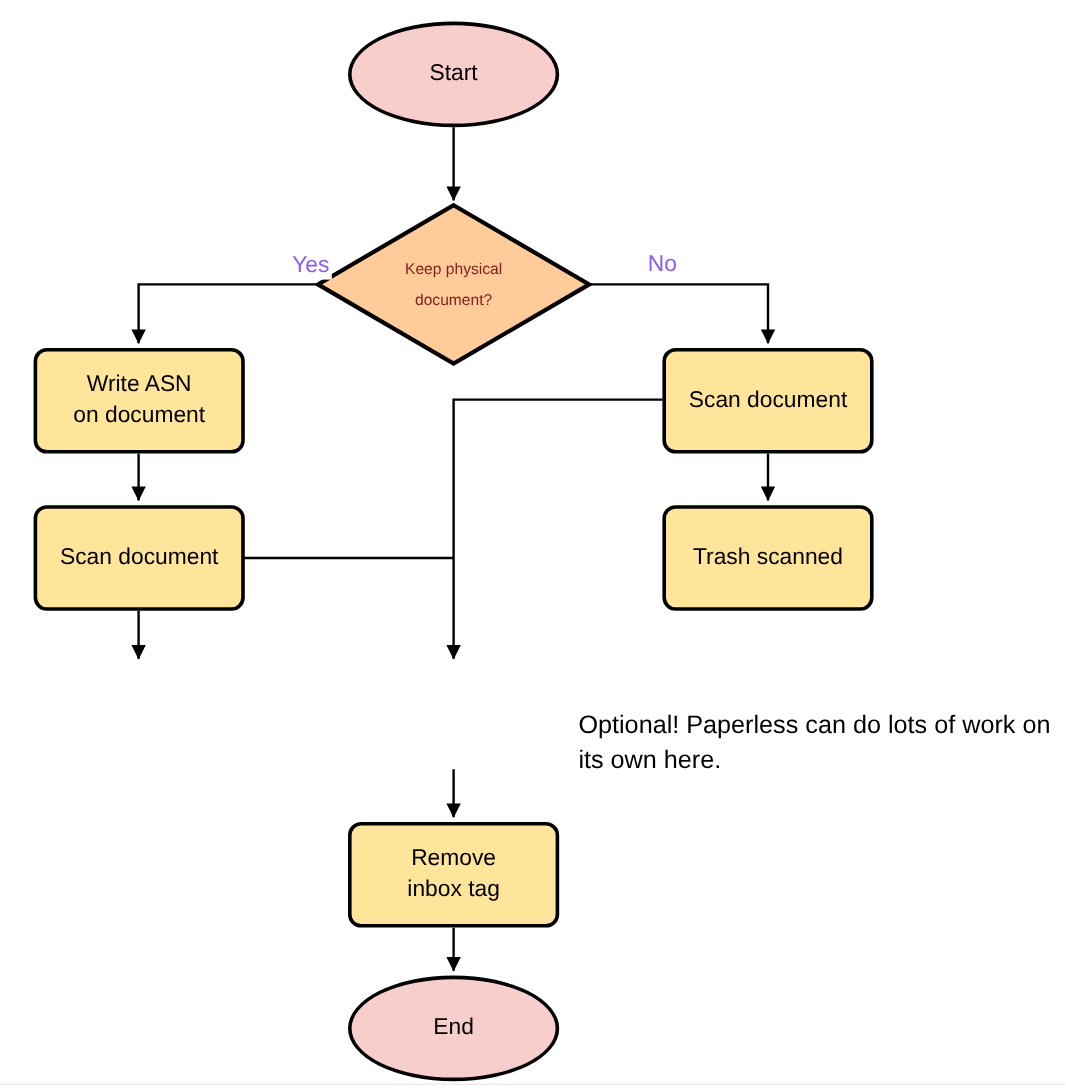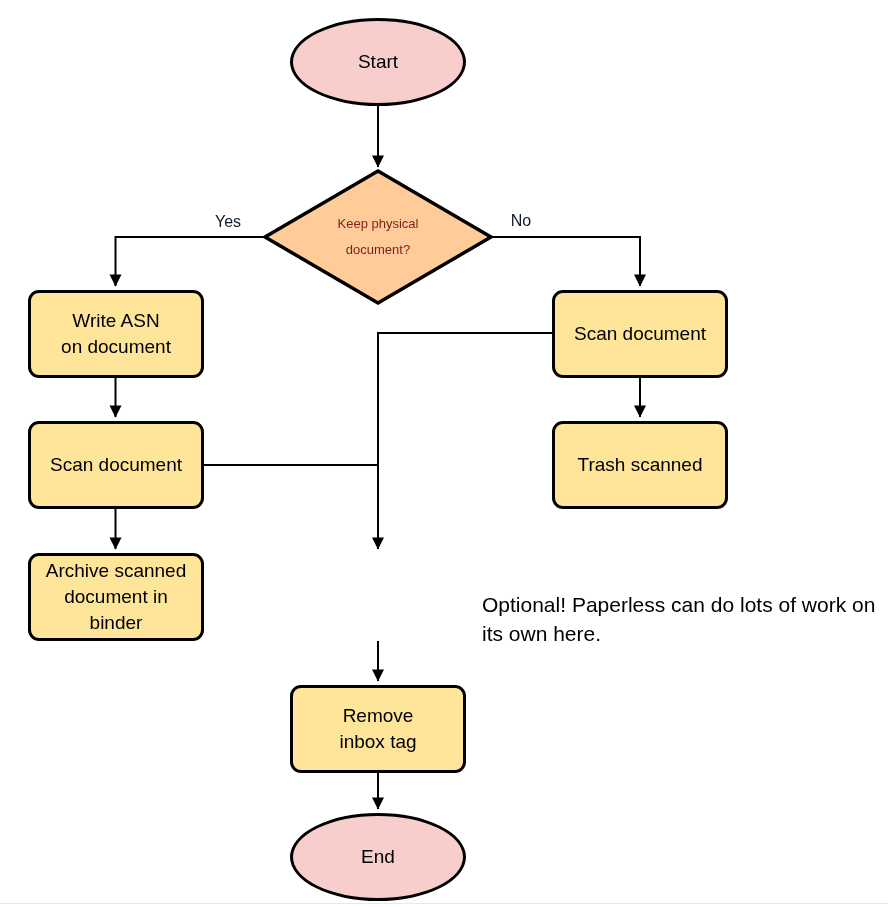--- a/index.html
+++ b/index.html
@@ -68,24 +68,25 @@
     transform: translate(-50%, -50%);
     white-space: pre-line;
     text-align: center;
     font-size: 13px;
     line-height: 26px;
     color: #7f1d1d;
   }
   .edge-label {
     position: absolute;
     transform: translate(-50%, -50%);
-    font-size: 16px;
-    color: #0f172a;
+    font-size: 19px;
+    color: #8b5cf6;
     background: #ffffff;
     padding: 0 2px;
+    margin-left: 31px;
   }
   .edge-label.yes { left: 228px; top: 222px; }
   .edge-label.no  { left: 521px; top: 221px; }
   .annotation {
     position: absolute;
     left: 482px;
     top: 590px;
     font-size: 21px;
     line-height: 29px;
     color: #000000;
@@ -136,25 +137,20 @@
   <div class="edge-label yes">Yes</div>
   <div class="edge-label no">No</div>
 
   <div class="node process" style="left:28px; top:290px;">
     <span class="node-label">Write ASN
 on document</span>
   </div>
   <div class="node process" style="left:28px; top:421px;">
     <span class="node-label">Scan document</span>
   </div>
-  <div class="node process" style="left:28px; top:553px;">
-    <span class="node-label">Archive scanned
-document in
-binder</span>
-  </div>
 
   <div class="node process" style="left:552px; top:290px;">
     <span class="node-label">Scan document</span>
   </div>
   <div class="node process" style="left:552px; top:421px;">
     <span class="node-label">Trash scanned</span>
   </div>
 
   <div class="node process" style="left:290px; top:685px;">
     <span class="node-label">Remove

